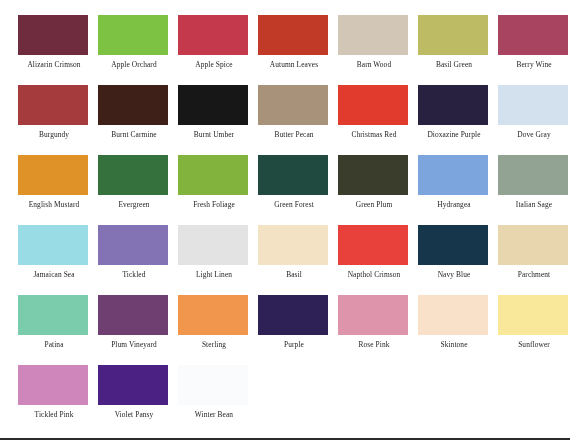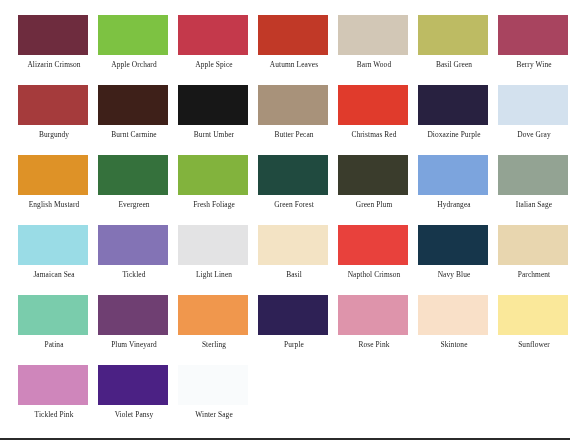--- a/index.html
+++ b/index.html
@@ -201,16 +201,16 @@
       <div class="swatch-cell">
         <div class="swatch-chip" style="background: rgb(207, 134, 187);"></div>
         <div class="swatch-label">Tickled Pink</div>
       </div>
       <div class="swatch-cell">
         <div class="swatch-chip" style="background: rgb(75, 33, 132);"></div>
         <div class="swatch-label">Violet Pansy</div>
       </div>
       <div class="swatch-cell">
         <div class="swatch-chip" style="background: rgb(249, 251, 252);"></div>
-        <div class="swatch-label">Winter Sage</div>
+        <div class="swatch-label">Winter Bean</div>
       </div>
     </div>
 </div>
 
 </body></html>

